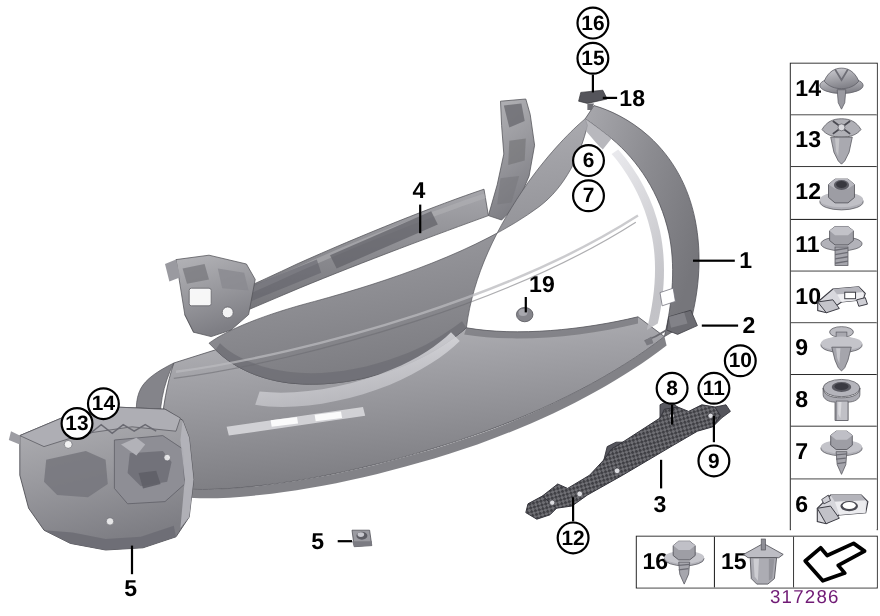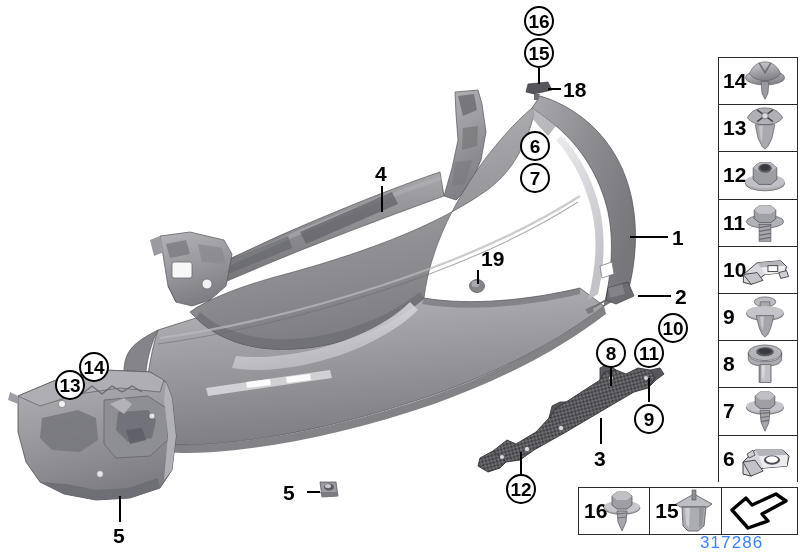--- a/index.html
+++ b/index.html
@@ -60,21 +60,21 @@
   .hw-rart{position:absolute;right:1px;top:0;bottom:0;width:52px;}
   .hw-rart svg{width:100%;height:100%;display:block;}
 
   
   .copyright{
     position:absolute;left:8px;top:524px;
     font-size:19px;font-weight:bold;color:#000;letter-spacing:.4px;
   }
   .diagnum{
     position:absolute;left:700px;top:533px;
-    font-size:17px;color:#3b82f6;letter-spacing:1.1px;
+    font-size:17px;color:#701a75;letter-spacing:1.1px;
   }
 </style>
 </head>
 <body>
 
 <div id="stage">
 
   <svg class="art" viewBox="0 0 800 560">
     <defs>
       <linearGradient id="gCover" x1="0" y1="0" x2="0.25" y2="1">

